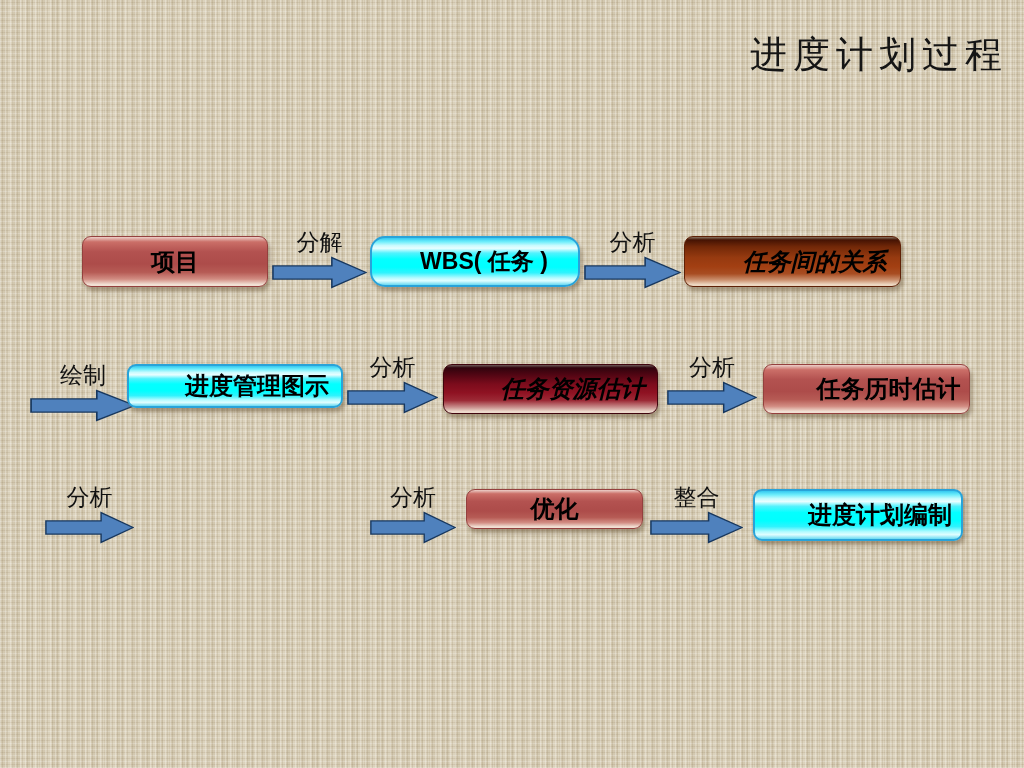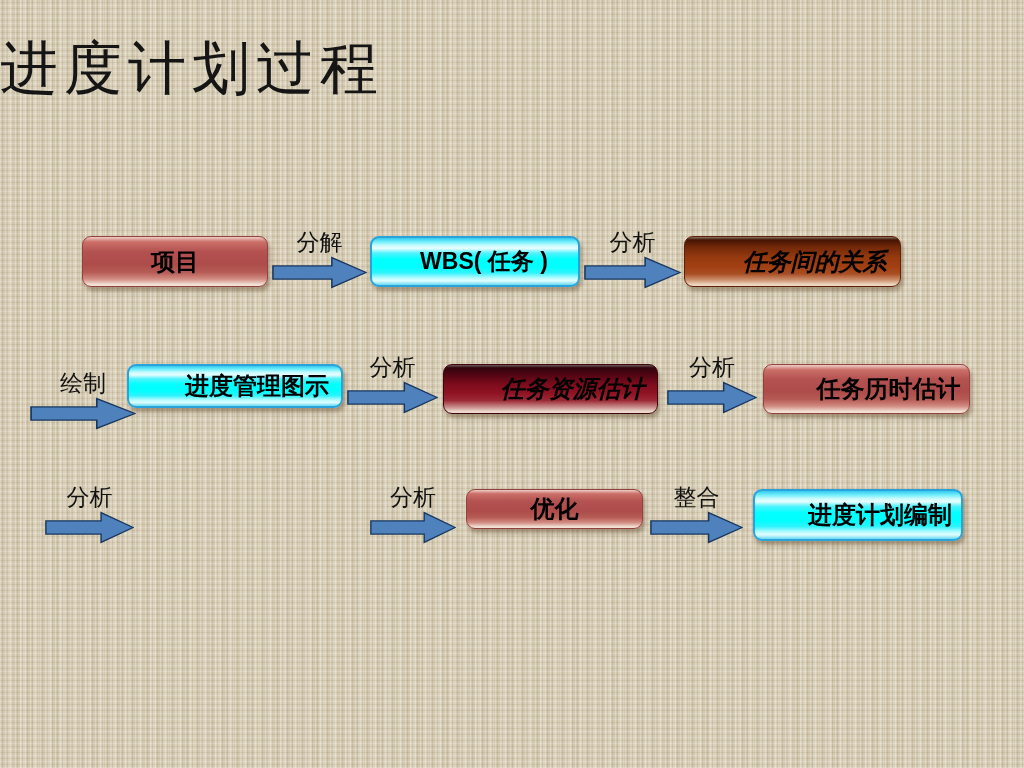--- a/index.html
+++ b/index.html
@@ -14,22 +14,22 @@
       repeating-linear-gradient(90deg,
         rgba(255,255,255,0.25) 0 1px, rgba(255,255,255,0) 1px 2px,
         rgba(146,126,94,0.18) 2px 3px, rgba(255,255,255,0) 3px 5px),
       repeating-linear-gradient(0deg,
         rgba(255,255,255,0.20) 0 1px, rgba(255,255,255,0) 1px 3px,
         rgba(146,126,94,0.16) 3px 4px, rgba(255,255,255,0) 4px 6px),
       repeating-linear-gradient(90deg,
         rgba(120,100,70,0.06) 0 7px, rgba(255,255,255,0.08) 7px 13px);
   }
   .title{
-    position:absolute;left:0;top:30px;width:904px;
-    text-align:left;font-size:58px;letter-spacing:6px;
+    position:absolute;left:0;top:30px;width:1008px;
+    text-align:right;font-size:37px;letter-spacing:6px;
     color:#151515;font-weight:400;
   }
   .node{
     position:absolute;height:50px;border-radius:9px;
     display:flex;align-items:center;justify-content:center;
     font-weight:bold;font-size:24px;color:#000;
     box-shadow:2px 4px 4px rgba(105,85,55,0.5);
     box-sizing:border-box;white-space:nowrap;
   }
   .node--red{
@@ -54,21 +54,21 @@
   }
   .node--cyan{
     border:2px solid #29a3d9;
     background:linear-gradient(180deg,
       #35c8f0 0%,#6eeefb 8%,#c9fbfe 16%,#e8feff 22%,
       #52f2fd 32%,#04ffff 45%,#00ffff 62%,#2ff3fd 74%,
       #b4fbff 85%,#dffeff 91%,#68d9f2 100%);
   }
   .node--shift{padding-left:44px;}
   .node--shift-sm{padding-left:18px;}
-  .node--sans{font-family:"Liberation Sans","DejaVu Sans",sans-serif;font-size:23px;}
+  .node--sans{font-family:"Liberation Sans","DejaVu Sans",sans-serif;font-size:23px;border-radius:15px;}
   .arrow-group{position:absolute;}
   .arrow-label{
     text-align:center;font-size:23px;color:#111;height:24px;line-height:24px;
     margin-bottom:1px;font-weight:400;
   }
   .arrow-svg{display:block;width:100%;height:33px;}
   .arrow-svg polygon{fill:#4f81bd;stroke:#17375e;stroke-width:1.6;}
 </style>
 </head>
 <body>
@@ -96,21 +96,21 @@
     <div class="arrow-label">分析</div>
     <svg class="arrow-svg" viewBox="0 0 100 40" preserveAspectRatio="none">
         <polygon points="1,12 63,12 63,2 99,20 63,38 63,28 1,28"></polygon>
       </svg>
   </div>
 
   <div class="node node--rust node--shift" style="left:684px;top:236px;width:217px;height:51px">
     <span>任务间的关系</span>
   </div>
 
-  <div class="arrow-group" style="left:30px;top:372px;width:106px">
+  <div class="arrow-group" style="left:30px;top:364px;width:106px">
     <div class="arrow-label">绘制</div>
     <svg class="arrow-svg" viewBox="0 0 100 40" preserveAspectRatio="none">
         <polygon points="1,12 63,12 63,2 99,20 63,38 63,28 1,28"></polygon>
       </svg>
   </div>
 
   <div class="node node--cyan node--shift" style="left:127px;top:364px;width:216px;height:44px">
     <span>进度管理图示</span>
   </div>
 

